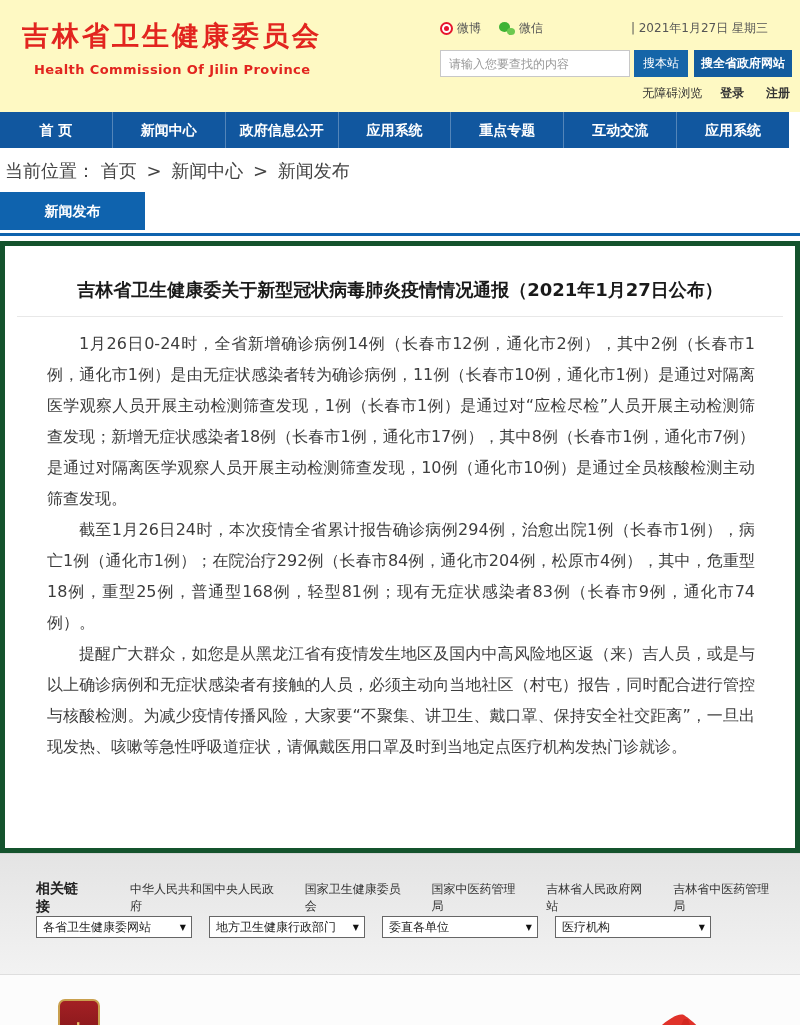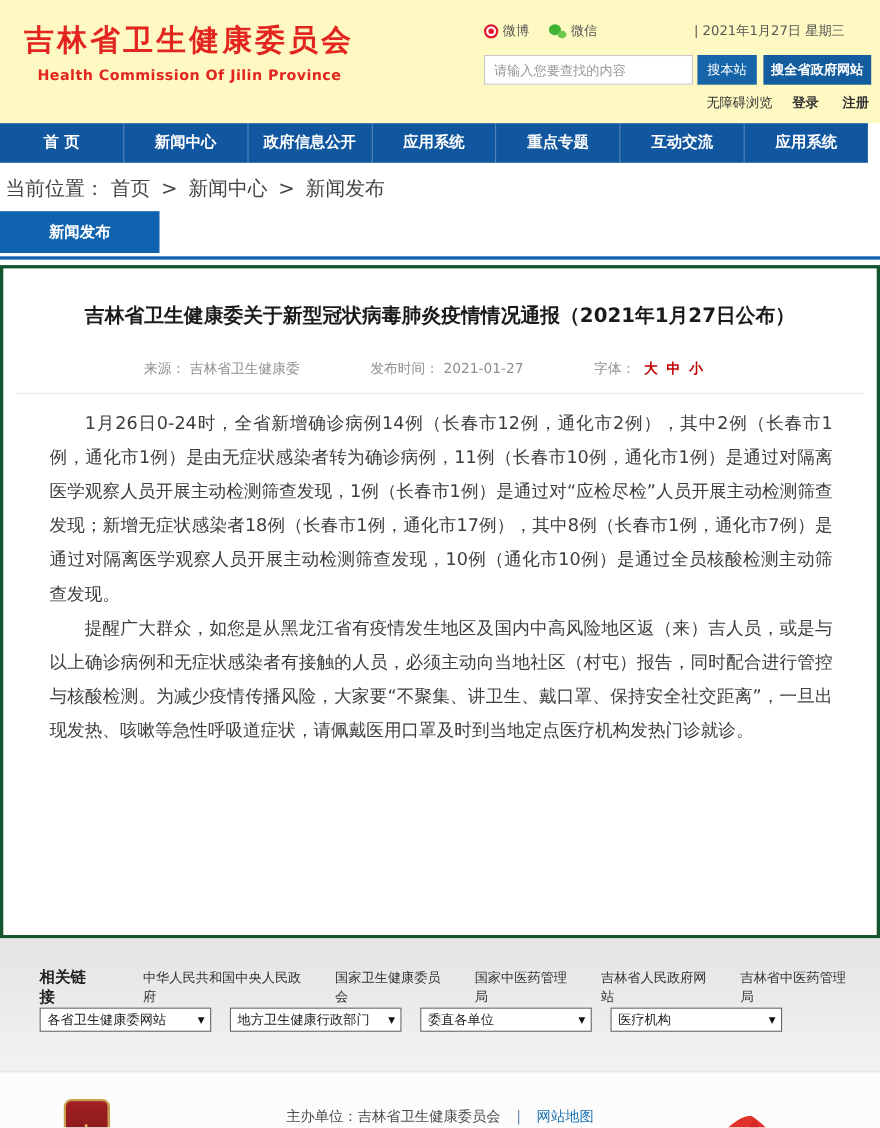--- a/index.html
+++ b/index.html
@@ -39,21 +39,21 @@
   .crumb { padding:11px 0 9px 5px; font-size:18px; color:#444; }
   .crumb a { color:#444; text-decoration:none; cursor:pointer; }
   .crumb .sep { margin:0 4px; }
 
   
   .tab-row { height:38px; }
   .tab { display:inline-block; width:145px; height:38px; line-height:38px; text-align:center; background:#0f63ae; color:#fff; font-size:14px; font-weight:bold; cursor:pointer; }
   .tab-underline { height:3px; background:#0f63ae; margin-top:3px; }
 
   
-  .content { margin-top:5px; height:612px; border:3px solid #14532d; background:#fff; overflow:hidden; }
+  .content { margin-top:5px; height:612px; border:5px solid #14532d; background:#fff; overflow:hidden; }
   .art-title { margin-top:30px; padding:0 60px; text-align:center; font-size:18px; font-weight:bold; color:#1a1a1a; line-height:27px; }
   .meta { display:flex; justify-content:space-between; padding:0 158px 0 128px; margin-top:26px; font-size:12.5px; color:#8f8f8f; }
   .meta .red { color:#c00000; font-weight:bold; margin-left:4px; cursor:pointer; }
   .meta-divider { border-top:1px solid #e8e8e8; margin:13px 12px 0; }
   .body-text { padding:11px 40px 0 42px; font-size:16px; line-height:31px; color:#3d3d3d; text-align:justify; }
   .body-text p { text-indent:2em; margin:0; }
 
   
   .footer-gray { height:122px; background:linear-gradient(180deg,#e4e4e4 0%,#f2f2f2 100%); border-top:1px solid #d6d6d6; border-bottom:1px solid #dedede; padding:26px 0 0 36px; }
   .related-row { display:flex; align-items:baseline; }
@@ -124,39 +124,24 @@
     <a>新闻发布</a>
   </div>
 
   <div class="tab-row">
     <span class="tab">新闻发布</span>
   </div>
   <div class="tab-underline"></div>
 
   <div class="content">
     <h1 class="art-title">吉林省卫生健康委关于新型冠状病毒肺炎疫情情况通报（2021年1月27日公布）</h1>
-    <div class="meta">
-      <span>
-        <span>来源：</span>
-        <span>吉林省卫生健康委</span>
-      </span>
-      <span>
-        <span>发布时间：</span>
-        <span>2021-01-27</span>
-      </span>
-      <span>
-        <span>字体：</span>
-        <span class="red">大</span>
-        <span class="red">中</span>
-        <span class="red">小</span>
-      </span>
-    </div>
     <div class="meta-divider"></div>
     <div class="body-text">
       <p>1月26日0-24时，全省新增确诊病例14例（长春市12例，通化市2例），其中2例（长春市1例，通化市1例）是由无症状感染者转为确诊病例，11例（长春市10例，通化市1例）是通过对隔离医学观察人员开展主动检测筛查发现，1例（长春市1例）是通过对“应检尽检”人员开展主动检测筛查发现；新增无症状感染者18例（长春市1例，通化市17例），其中8例（长春市1例，通化市7例）是通过对隔离医学观察人员开展主动检测筛查发现，10例（通化市10例）是通过全员核酸检测主动筛查发现。</p>
+      <p>截至1月26日24时，本次疫情全省累计报告确诊病例294例，治愈出院1例（长春市1例），病亡1例（通化市1例）；在院治疗292例（长春市84例，通化市204例，松原市4例），其中，危重型18例，重型25例，普通型168例，轻型81例；现有无症状感染者83例（长春市9例，通化市74例）。</p>
       <p>提醒广大群众，如您是从黑龙江省有疫情发生地区及国内中高风险地区返（来）吉人员，或是与以上确诊病例和无症状感染者有接触的人员，必须主动向当地社区（村屯）报告，同时配合进行管控与核酸检测。为减少疫情传播风险，大家要“不聚集、讲卫生、戴口罩、保持安全社交距离”，一旦出现发热、咳嗽等急性呼吸道症状，请佩戴医用口罩及时到当地定点医疗机构发热门诊就诊。</p>
     </div>
 
   </div>
 
   <div class="footer-gray">
     <div class="related-row">
       <span class="related-title">相关链接</span>
       <a>中华人民共和国中央人民政府</a>
       <a>国家卫生健康委员会</a>
@@ -181,25 +166,20 @@
         <span>医疗机构</span>
         <span class="arrow">▼</span>
       </div>
     </div>
   </div>
 
   <div class="bottom">
     <div class="emblem">
       <span>中</span>
     </div>
-    <div class="host-line">
-      <span>主办单位：吉林省卫生健康委员会</span>
-      <span class="pipe">|</span>
-      <a>网站地图</a>
-    </div>
 
     <svg class="red-logo" width="96" height="70" viewBox="0 0 96 70">
       <path d="M46 2 C58 10 84 34 78 56 C68 74 30 72 14 58 C2 46 8 24 24 12 C31 6 40 0 46 2 Z" fill="#e0322a"></path>
       <path d="M46 6 C40 18 34 34 40 56 L52 58 C58 36 54 18 50 6 Z" fill="#c9201a" opacity="0.55"></path>
     </svg>
   </div>
 
 </div>
 
 </body></html>

